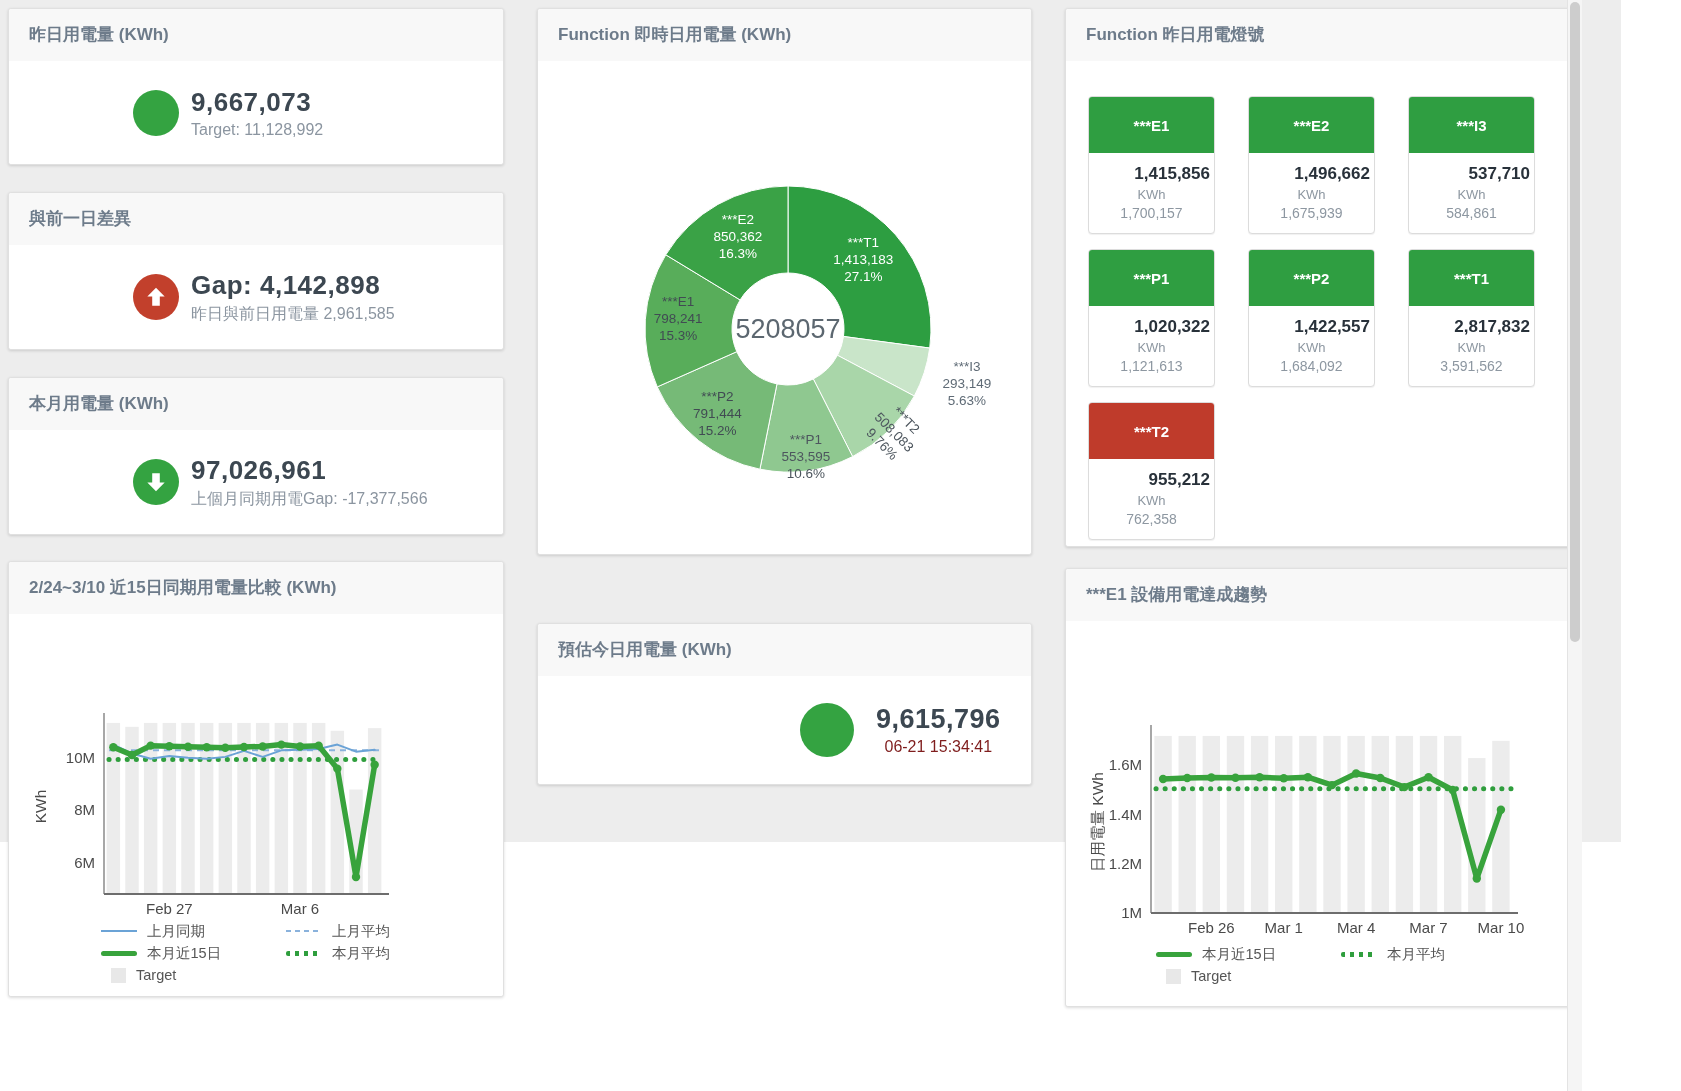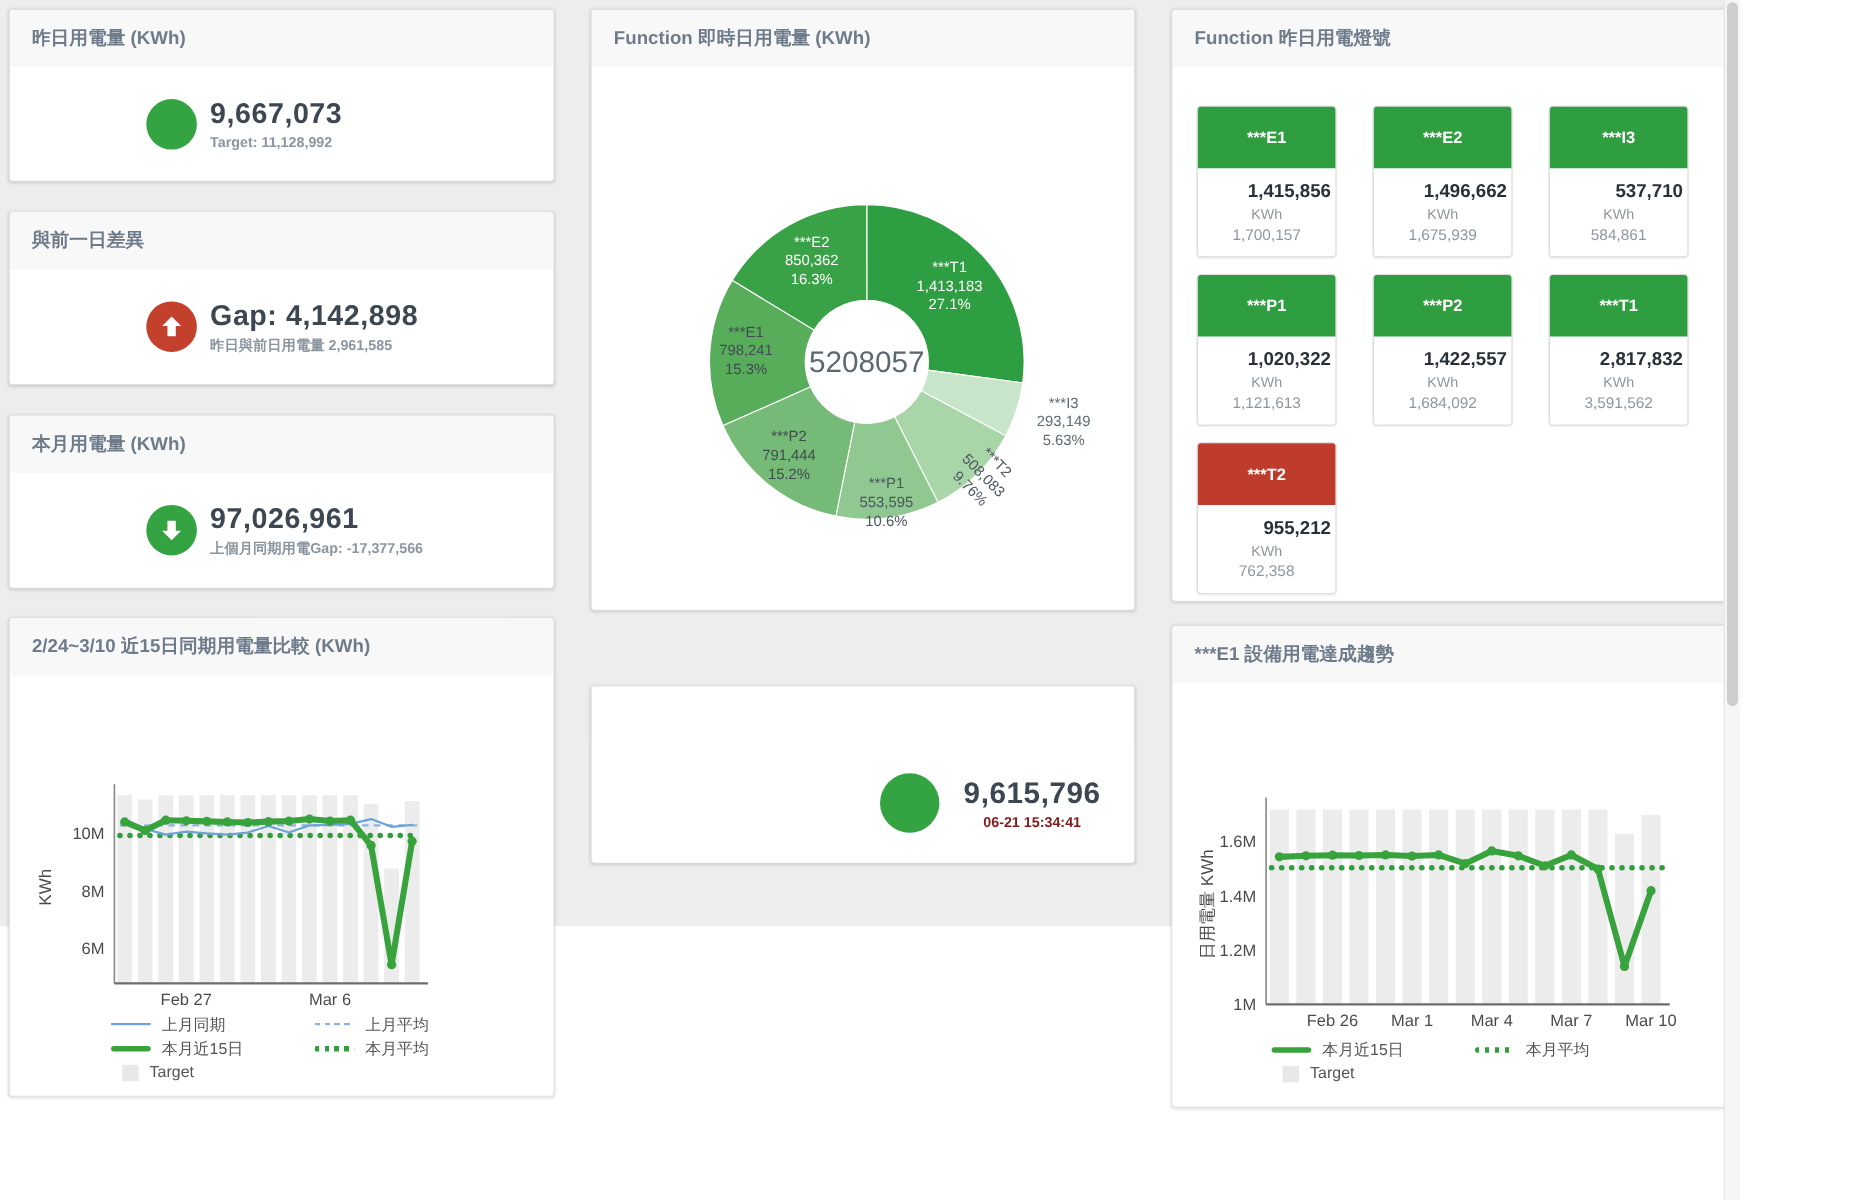--- a/index.html
+++ b/index.html
@@ -1,40 +1,40 @@
 <!DOCTYPE html>
 <html><head>
 <meta charset="utf-8">
 <style>
   html,body{margin:0;padding:0;}
   body{
     width:1681px;height:1091px;position:relative;background:#ffffff;
     font-family:"Liberation Sans","DejaVu Sans",sans-serif;
     -webkit-font-smoothing:antialiased;overflow:hidden;
   }
-  .content{position:absolute;left:0;top:0;width:1581px;height:842px;background:#ededed;}
+  .content{position:absolute;left:0;top:0;width:1581px;height:842px;background:#ededed;padding-left:40px;}
   .card{
     position:absolute;background:#fff;border:1px solid #e0e0e0;border-radius:3px;
     box-shadow:0 1px 3px rgba(0,0,0,.14);
   }
   .card-head{
     height:52px;line-height:52px;padding:0 20px;background:#f8f8f8;
     border-bottom:1px solid #e8e8e8;border-radius:3px 3px 0 0;
     font-size:17px;font-weight:bold;color:#6d7b8a;white-space:nowrap;overflow:hidden;
   }
   .card-body{position:absolute;left:0;right:0;top:52px;bottom:0;background:#fff;border-radius:0 0 3px 3px;}
   
   .stat{display:flex;align-items:center;}
   .stat .circle{flex:0 0 auto;width:46px;height:46px;border-radius:50%;display:flex;align-items:center;justify-content:center;}
   .circle.green{background:#34a341;}
   .circle.red{background:#c2402c;}
   .circle svg{width:26px;height:26px;display:block;}
   .stat-text{margin-left:12px;}
   .stat-value{font-size:26px;font-weight:bold;color:#3c4751;letter-spacing:.5px;}
-  .stat-sub{font-size:13px;color:#8b95a0;margin-top:3px;font-weight:bold;}
+  .stat-sub{font-size:16px;color:#8b95a0;margin-top:3px;}
   .stat-sub.time{color:#7f1d1d;text-align:center;}
   
   .tile{position:absolute;width:125px;background:#fff;border:1px solid #dcdcdc;border-radius:4px;box-shadow:0 1px 1px rgba(0,0,0,.06);}
   .tile-head{height:56px;display:flex;align-items:center;justify-content:center;color:#fff;font-weight:bold;font-size:15px;border-radius:3px 3px 0 0;}
   .tile.green .tile-head{background:#2f9e41;}
   .tile.red .tile-head{background:#bf3b2b;}
   .tile-body{padding:11px 4px 12px;text-align:center;}
   .tile-value{font-size:17px;font-weight:bold;color:#28313a;text-align:right;}
   .tile-unit{font-size:13px;color:#8d97a1;margin-top:3px;}
   .tile-target{font-size:14px;color:#8d97a1;margin-top:3px;}
@@ -187,20 +187,21 @@
           <path d="M119.24679816477757 325.9016425487014 A143 143 0 0 1 127.75457005905281 193.8039431064361 L202.12766379934936 238.94420149622673 A56 56 0 0 0 198.79594893166114 290.67476910998096 Z" fill="#58ad5a" stroke="#ffffff" stroke-width="1"></path>
           <text x="140.22743396356353" y="244.930081628746" text-anchor="middle" font-size="13.5" fill="#414b53"><tspan x="140.22743396356353" dy="0">***E1</tspan><tspan x="140.22743396356353" dy="17">798,241</tspan><tspan x="140.22743396356353" dy="17">15.3%</tspan></text>
           <path d="M127.75457005905281 193.8039431064361 A143 143 0 0 1 249.99999999999997 125 L250 212 A56 56 0 0 0 202.12766379934936 238.94420149622673 Z" fill="#3aa246" stroke="#ffffff" stroke-width="1"></path>
           <text x="199.97076993979067" y="163.11200227487038" text-anchor="middle" font-size="13.5" fill="#ffffff"><tspan x="199.97076993979067" dy="0">***E2</tspan><tspan x="199.97076993979067" dy="17">850,362</tspan><tspan x="199.97076993979067" dy="17">16.3%</tspan></text>
           <text x="250" y="277" text-anchor="middle" font-size="27" fill="#5c6770">5208057</text>
         </svg>
     </div>
   </div>
 
   <div class="card" style="left:537px;top:623px;width:493px;height:160px;">
+    <div class="card-head">預估今日用電量 (KWh)</div>
     <div class="card-body stat" style="padding-left:262px;">
       <span class="circle green" style="width:54px;height:54px;"></span>
       <div class="stat-text" style="margin-left:22px;">
         <div class="stat-value" style="font-size:27px;">9,615,796</div>
         <div class="stat-sub time">06-21 15:34:41</div>
       </div>
     </div>
   </div>
 
   <div class="card" style="left:1065px;top:8px;width:510px;height:537px;">

